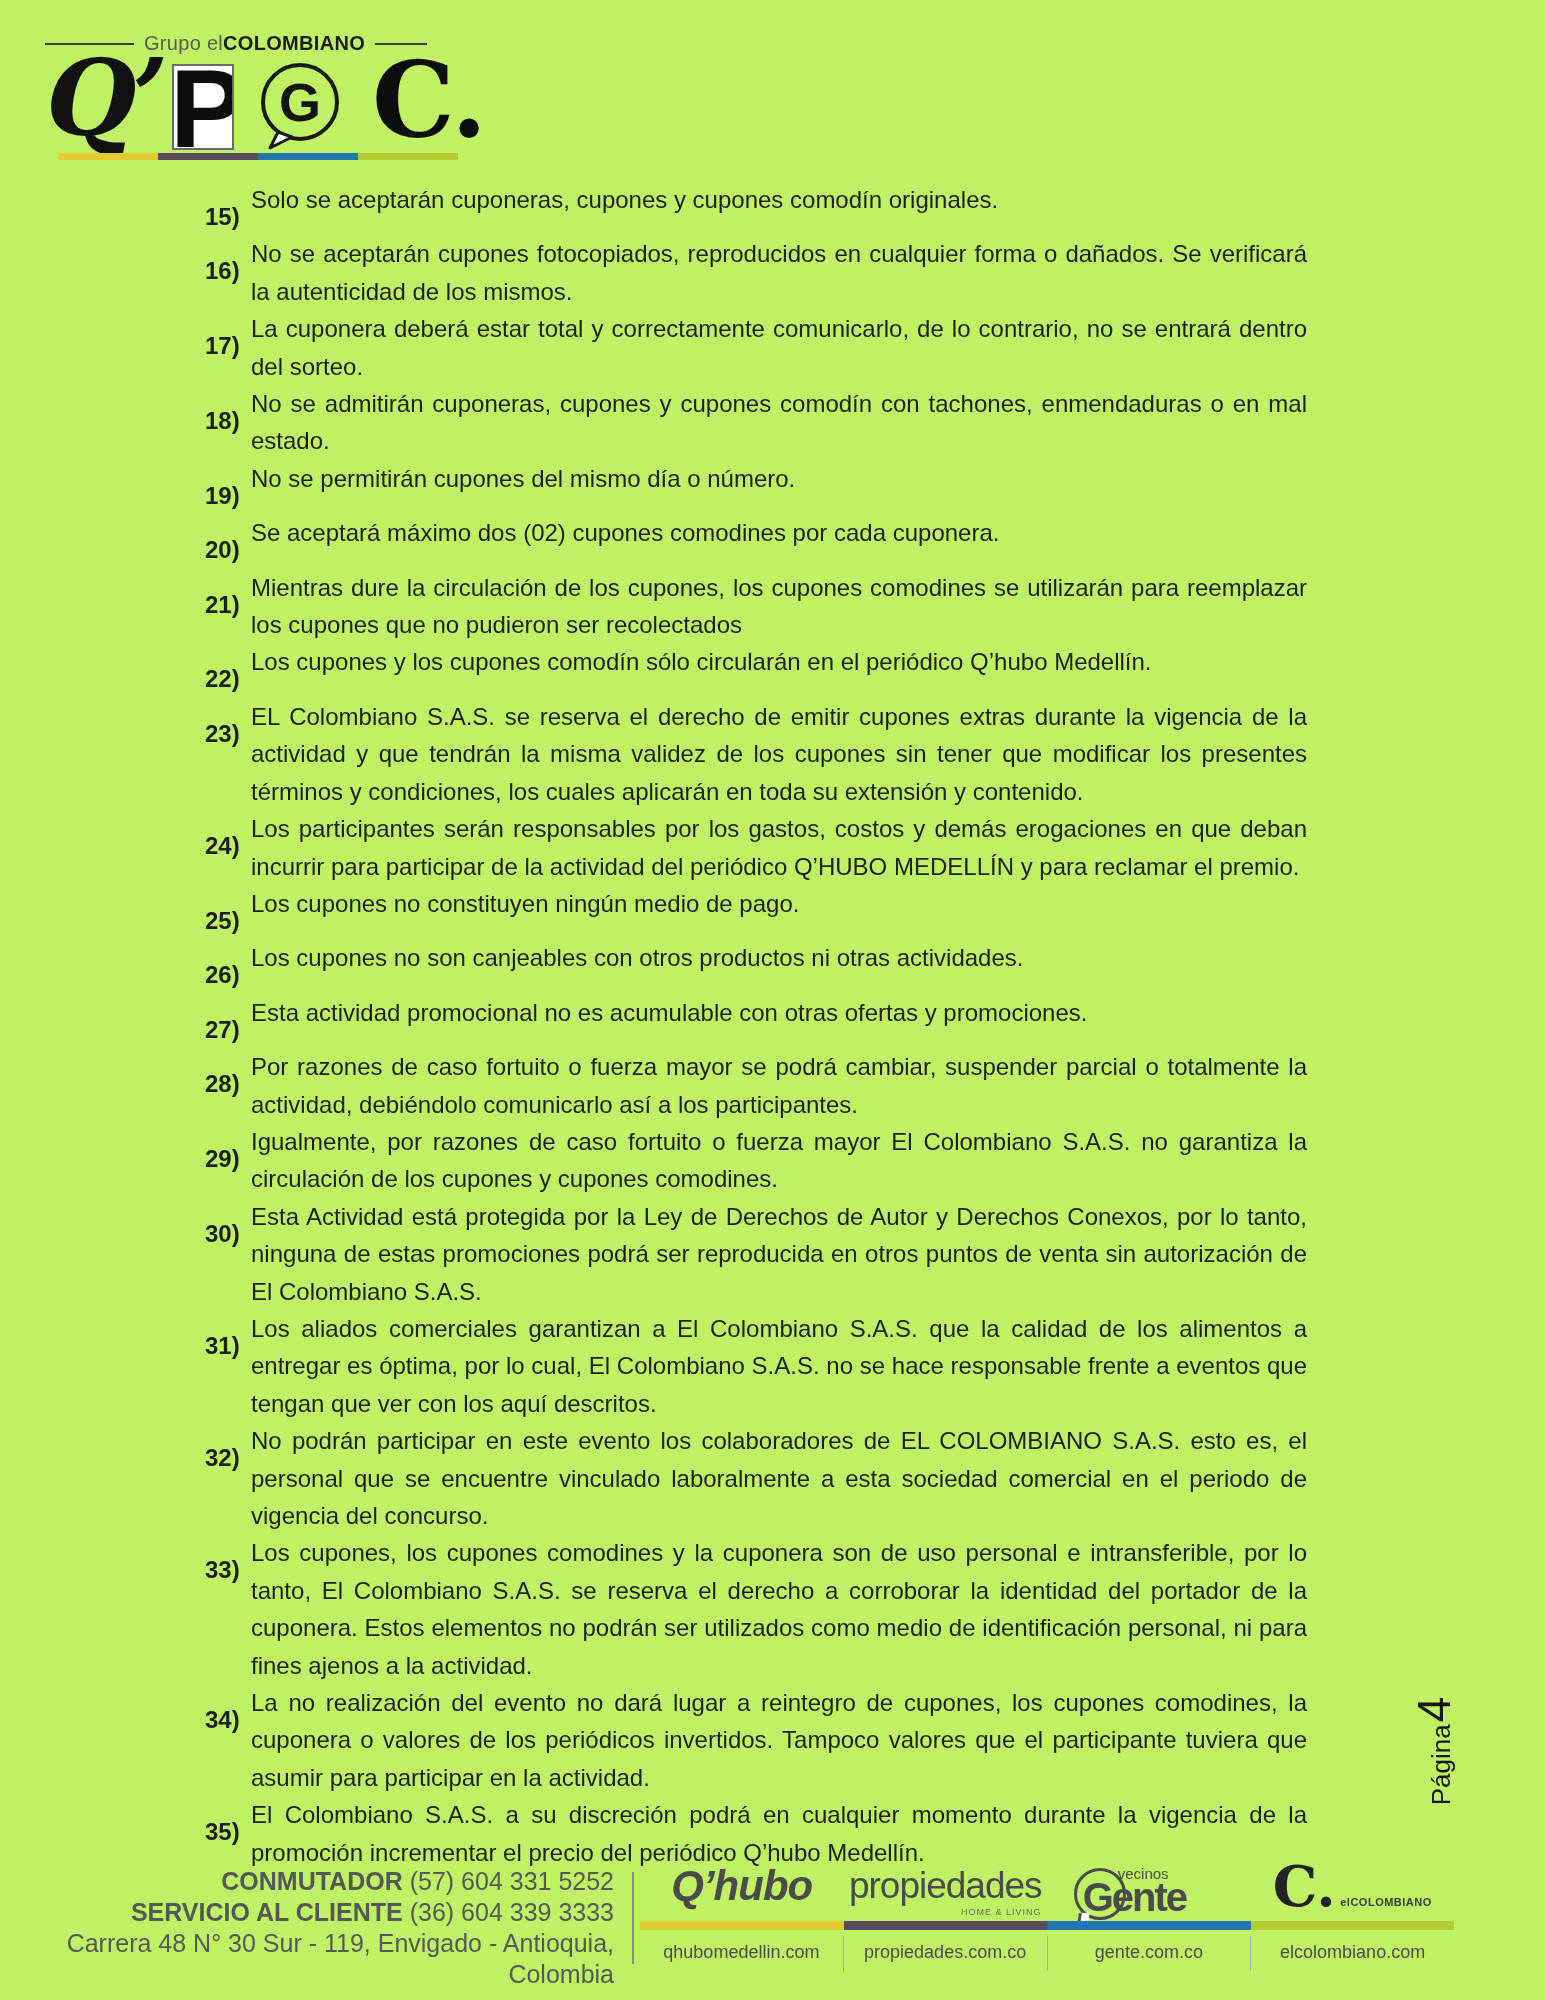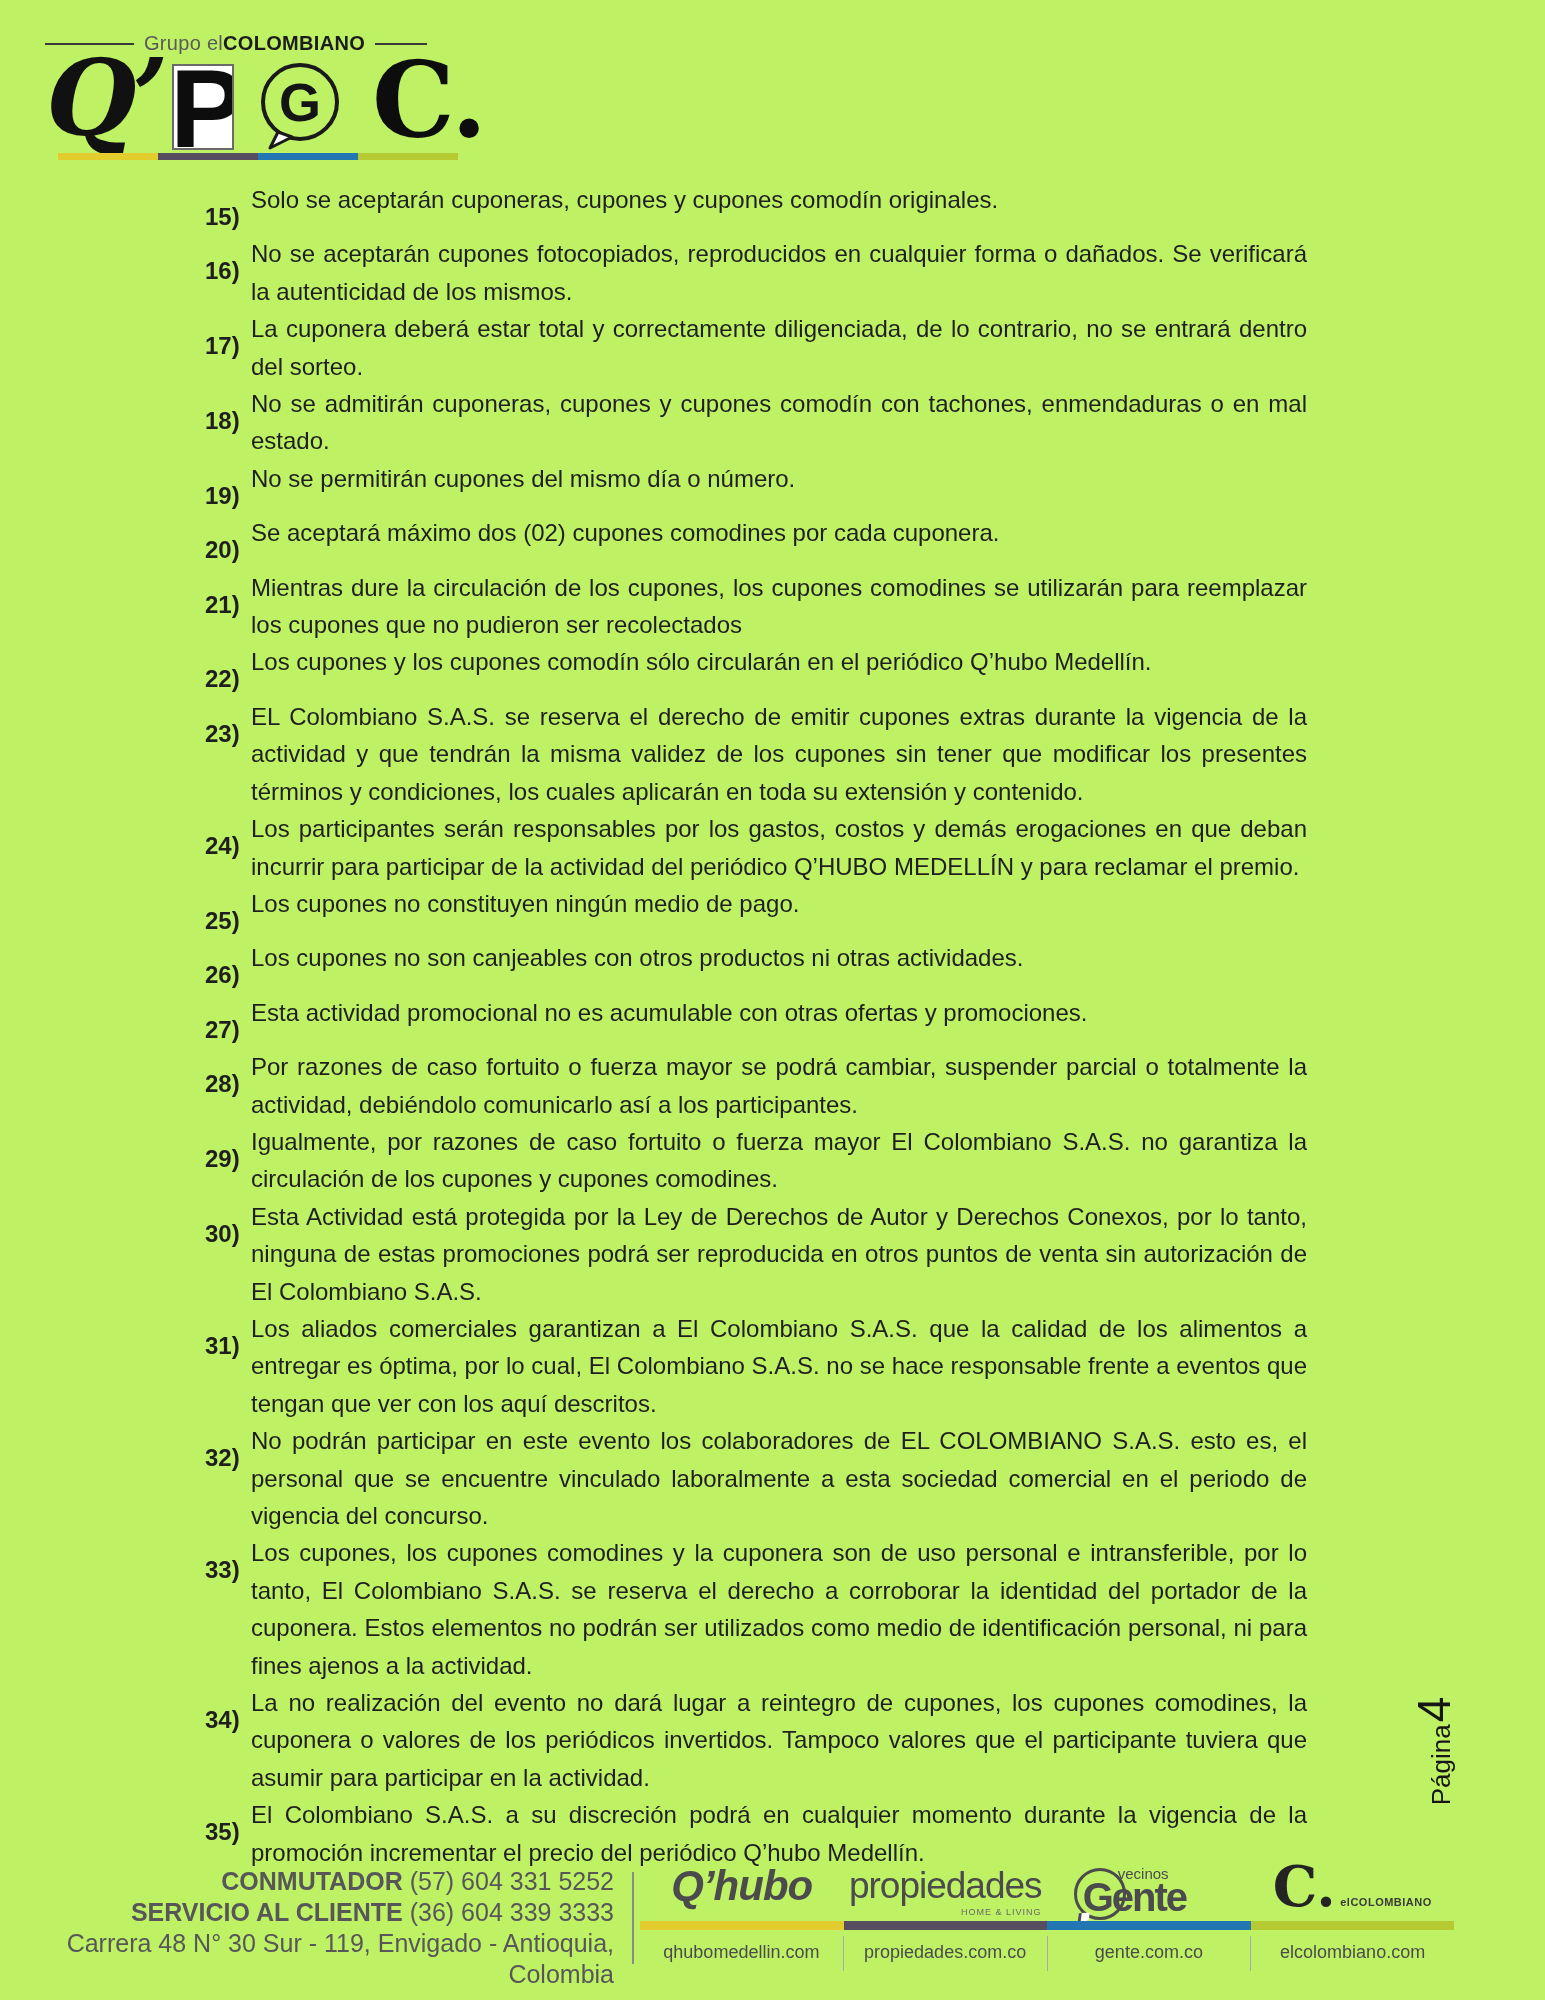--- a/index.html
+++ b/index.html
@@ -117,21 +117,21 @@
       <span class="term-text">Solo se aceptarán cuponeras, cupones y cupones comodín originales.</span>
     </li>
 
     <li class="term">
       <span class="term-num">16)</span>
       <span class="term-text">No se aceptarán cupones fotocopiados, reproducidos en cualquier forma o dañados. Se verificará la autenticidad de los mismos.</span>
     </li>
 
     <li class="term">
       <span class="term-num">17)</span>
-      <span class="term-text">La cuponera deberá estar total y correctamente diligenciada, de lo contrario, no se entrará dentro del sorteo.</span>
+      <span class="term-text">La cuponera deberá estar total y correctamente comunicarlo, de lo contrario, no se entrará dentro del sorteo.</span>
     </li>
 
     <li class="term">
       <span class="term-num">18)</span>
       <span class="term-text">No se admitirán cuponeras, cupones y cupones comodín con tachones, enmendaduras o en mal estado.</span>
     </li>
 
     <li class="term">
       <span class="term-num">19)</span>
       <span class="term-text">No se permitirán cupones del mismo día o número.</span>

